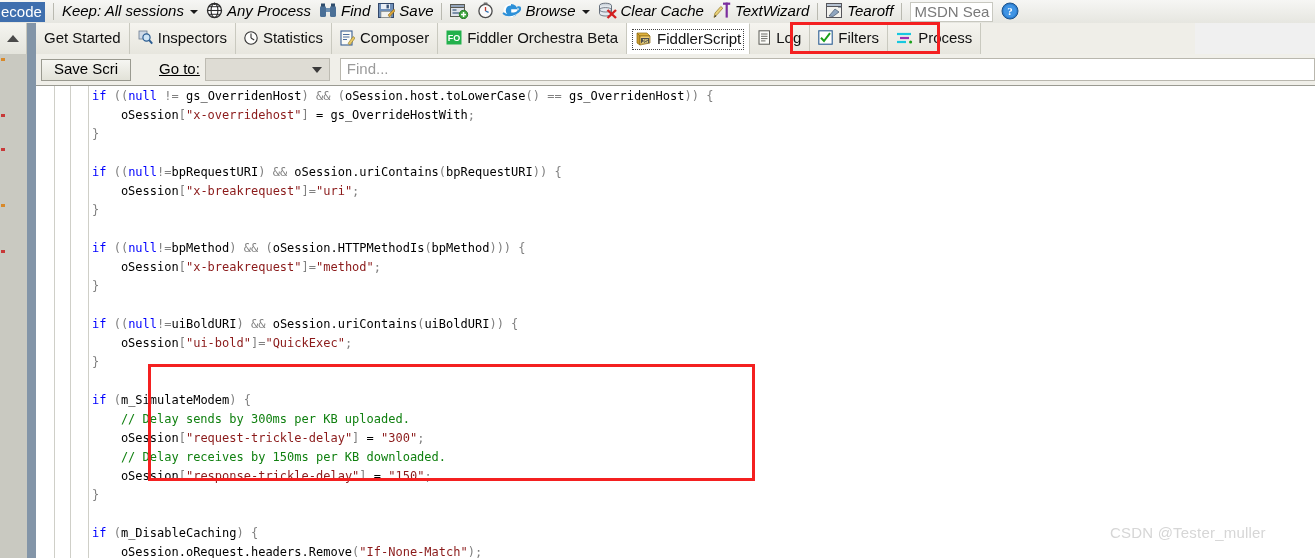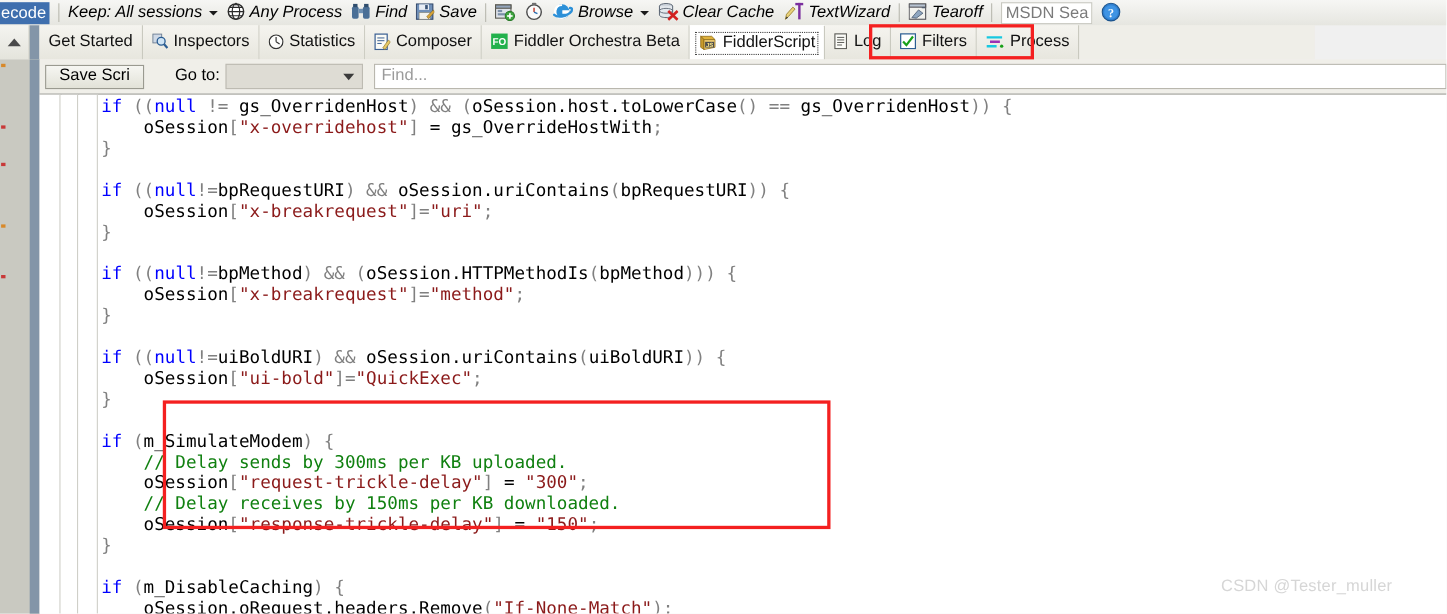--- a/index.html
+++ b/index.html
@@ -129,21 +129,21 @@
     height: 22px;
     min-width: 90px;
     background: linear-gradient(to bottom,#f6f6f2,#e2e2d8);
     border: 1px solid #9a9a90;
     display: flex; align-items: center; justify-content: center;
     padding: 0 4px;
     color: #000;
     overflow: hidden;
   }
   .save-btn span { position: relative; top: -1px; }
-  .goto-label { margin-left: 28px; position: relative; top: -1px; }
+  .goto-label { margin-left: 28px; position: relative; top: -1px; text-decoration: underline; }
   .goto-combo {
     margin-left: 5px;
     width: 125px; height: 23px;
     background: #dedcd4;
     border: 1px solid #bdbbb2;
     display: flex; align-items: center; justify-content: flex-end;
     padding-right: 7px;
   }
   .combo-arrow {
     width: 0; height: 0;
@@ -199,21 +199,21 @@
   .gutter-c {
     position: absolute; left: 36px; top: 0; bottom: 0;
     width: 17px; background: #ffffff;
     border-right: 1px solid #cfcfc8;
   }
 
   .code {
     position: absolute; left: 54px; top: 0;
     right: 0; bottom: 0;
     font-family: "DejaVu Sans Mono", "Liberation Mono", monospace;
-    font-size: 16px;
+    font-size: 12px;
     line-height: 19px;
     white-space: pre;
     padding-top: 1px;
     overflow: hidden;
   }
   .code .ln { height: 19px; padding-left: 2px; }
 
   .kw   { color: #0000ff; }
   .str  { color: #8b1a1a; }
   .cmt  { color: #108010; }

